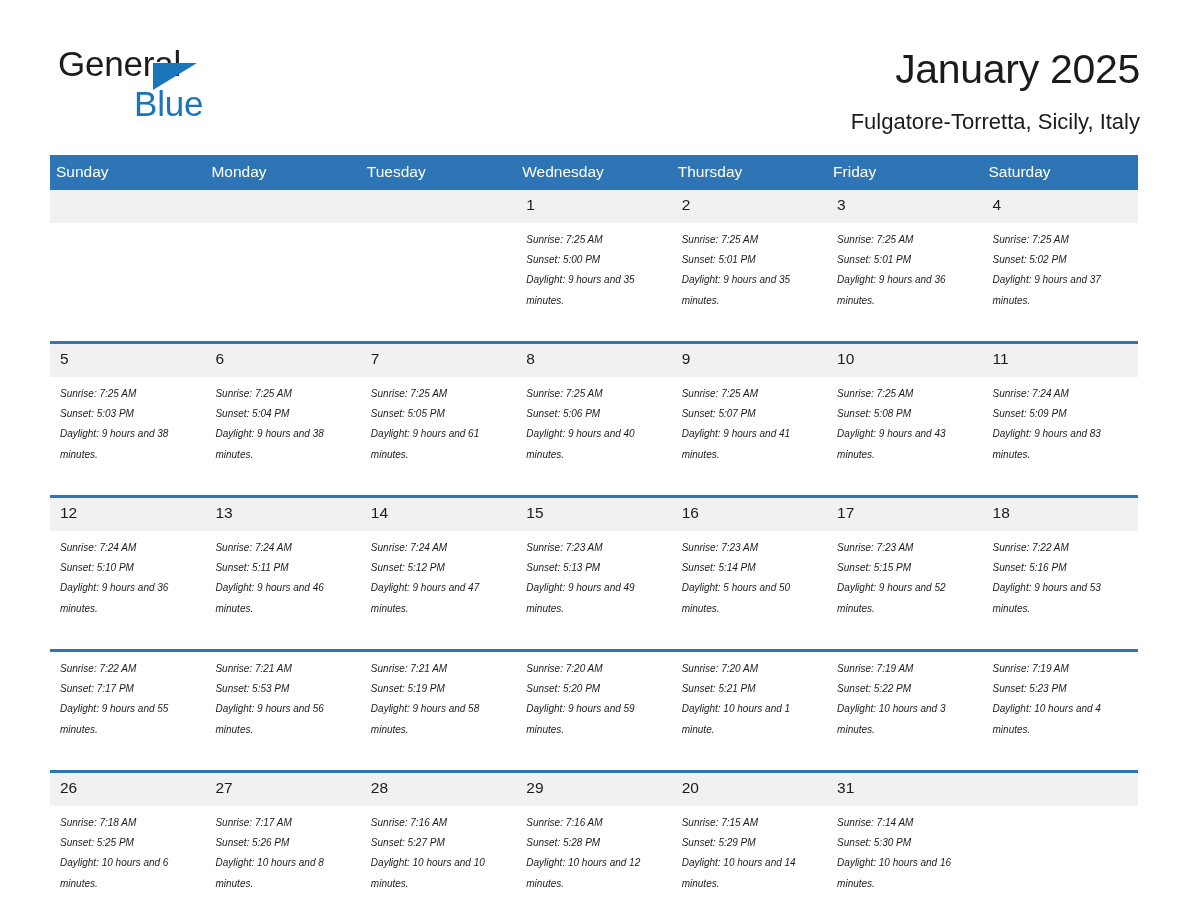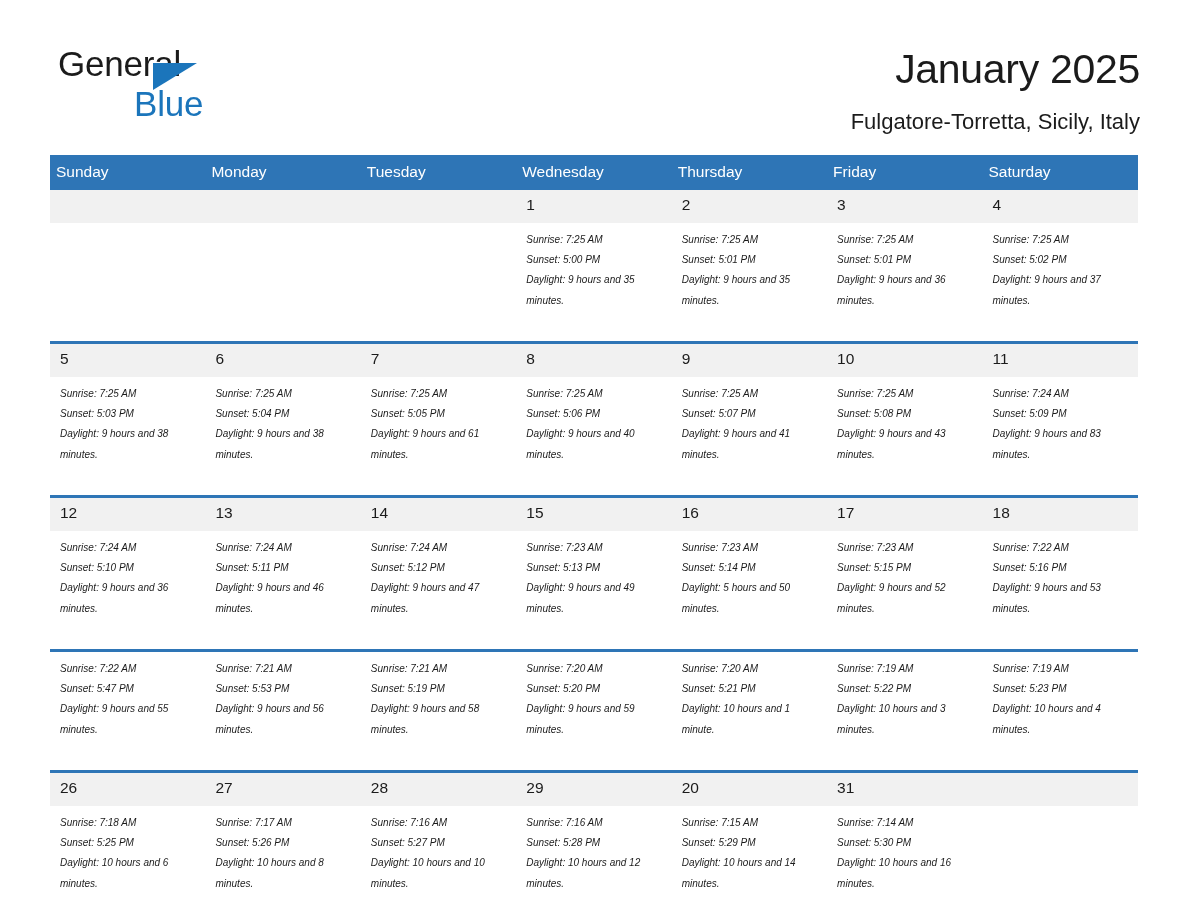--- a/index.html
+++ b/index.html
@@ -302,21 +302,21 @@
         </tr>
         <tr class="wk-gap">
           <td colspan="7"></td>
         </tr>
         <tr class="wk-sep">
           <td colspan="7"></td>
         </tr>
         <tr class="detail-row">
           <td>
             <span class="cell-line">Sunrise: 7:22 AM</span>
-            <span class="cell-line">Sunset: 5:47 PM</span>
+            <span class="cell-line">Sunset: 7:17 PM</span>
             <span class="cell-daylight">Daylight: 9 hours and 55 minutes.</span>
           </td>
           <td>
             <span class="cell-line">Sunrise: 7:21 AM</span>
             <span class="cell-line">Sunset: 5:53 PM</span>
             <span class="cell-daylight">Daylight: 9 hours and 56 minutes.</span>
           </td>
           <td>
             <span class="cell-line">Sunrise: 7:21 AM</span>
             <span class="cell-line">Sunset: 5:19 PM</span>

